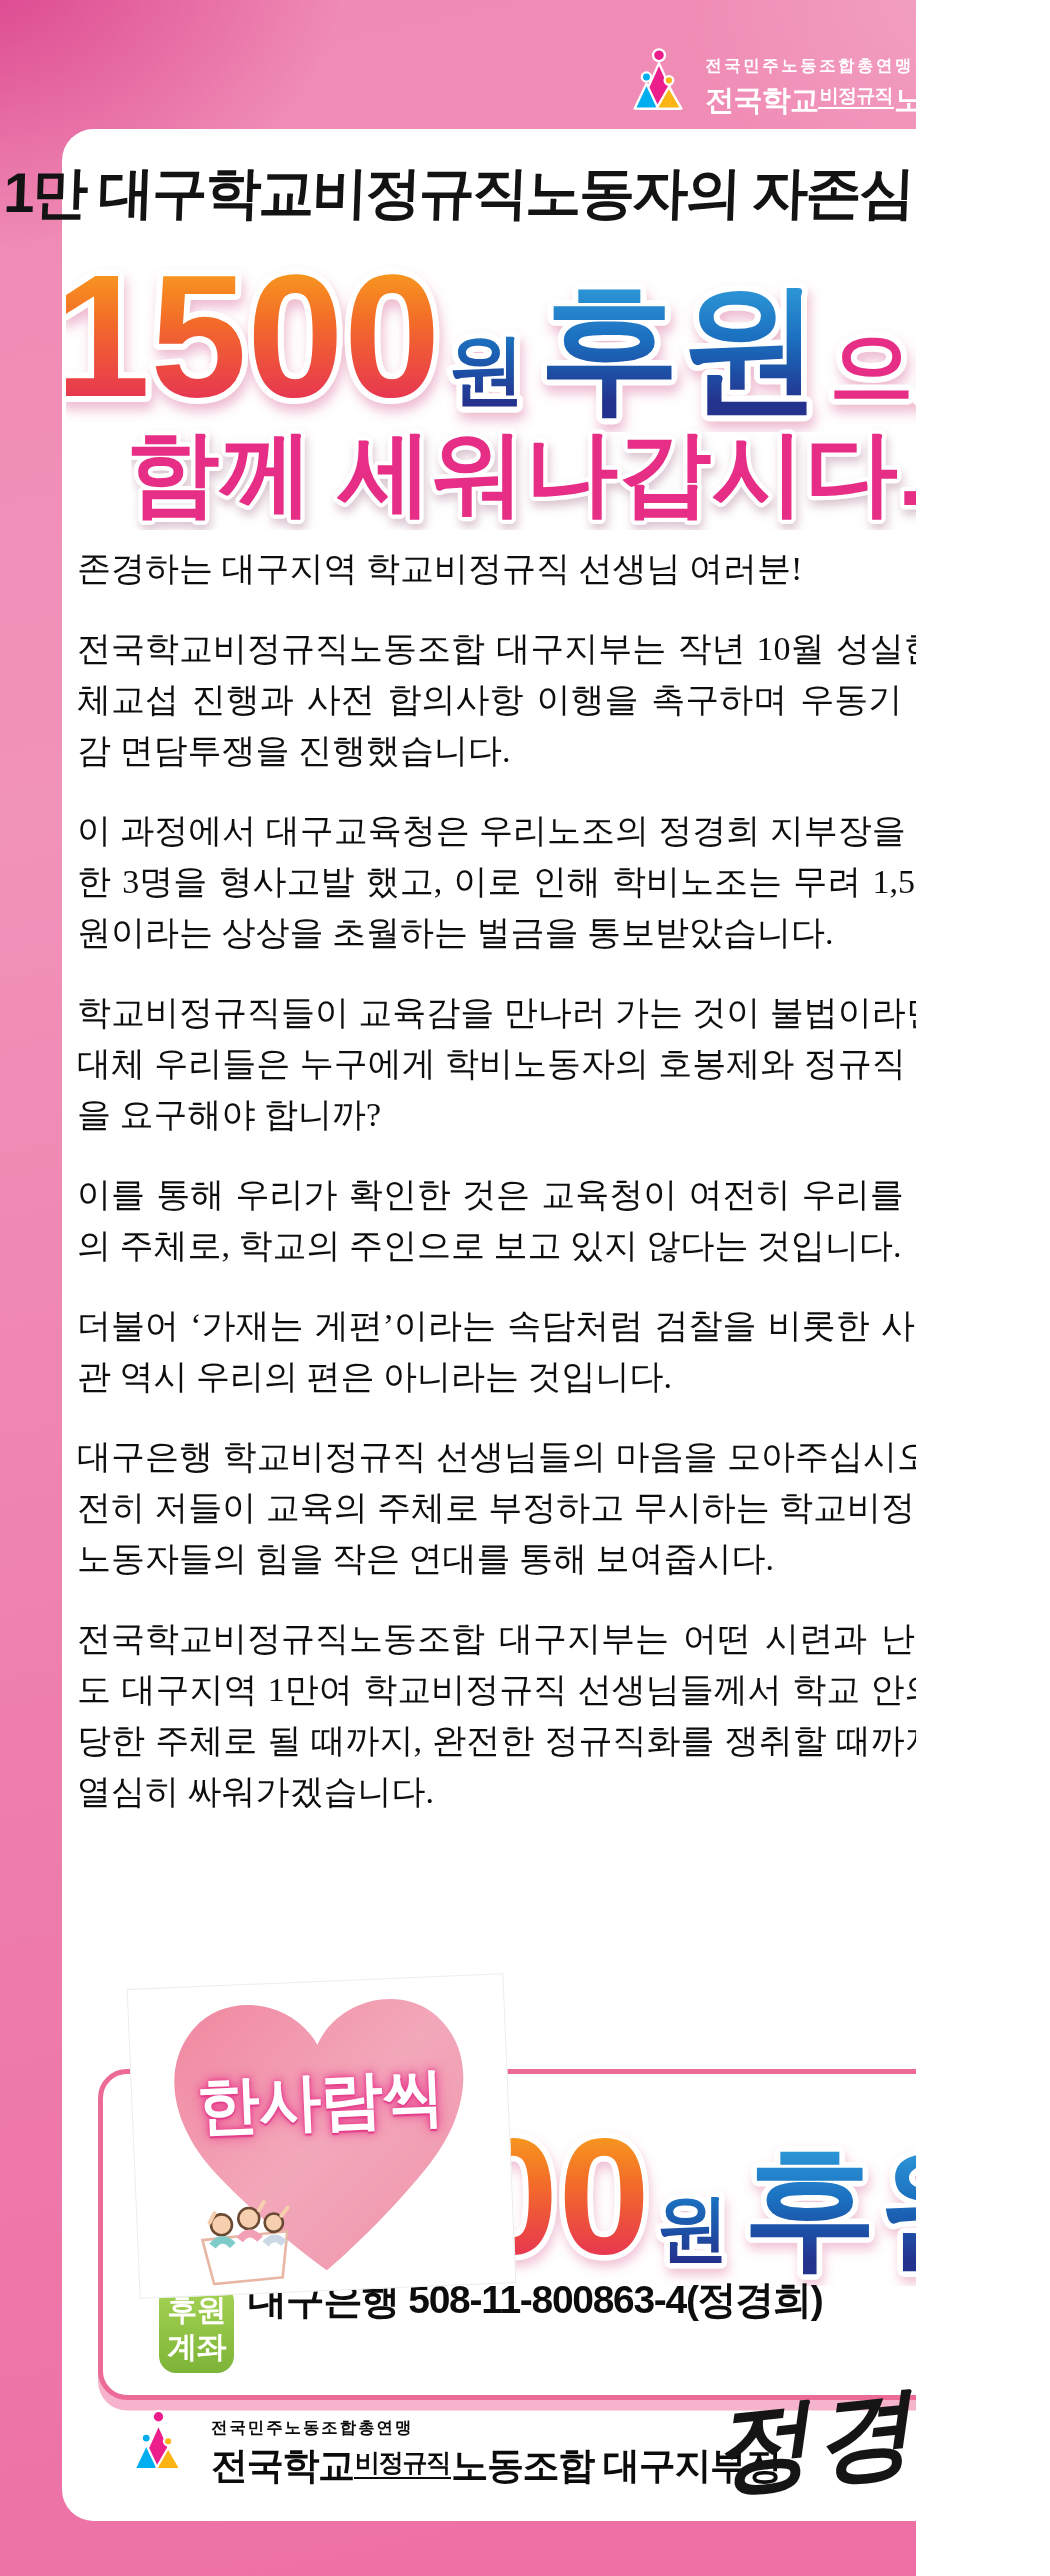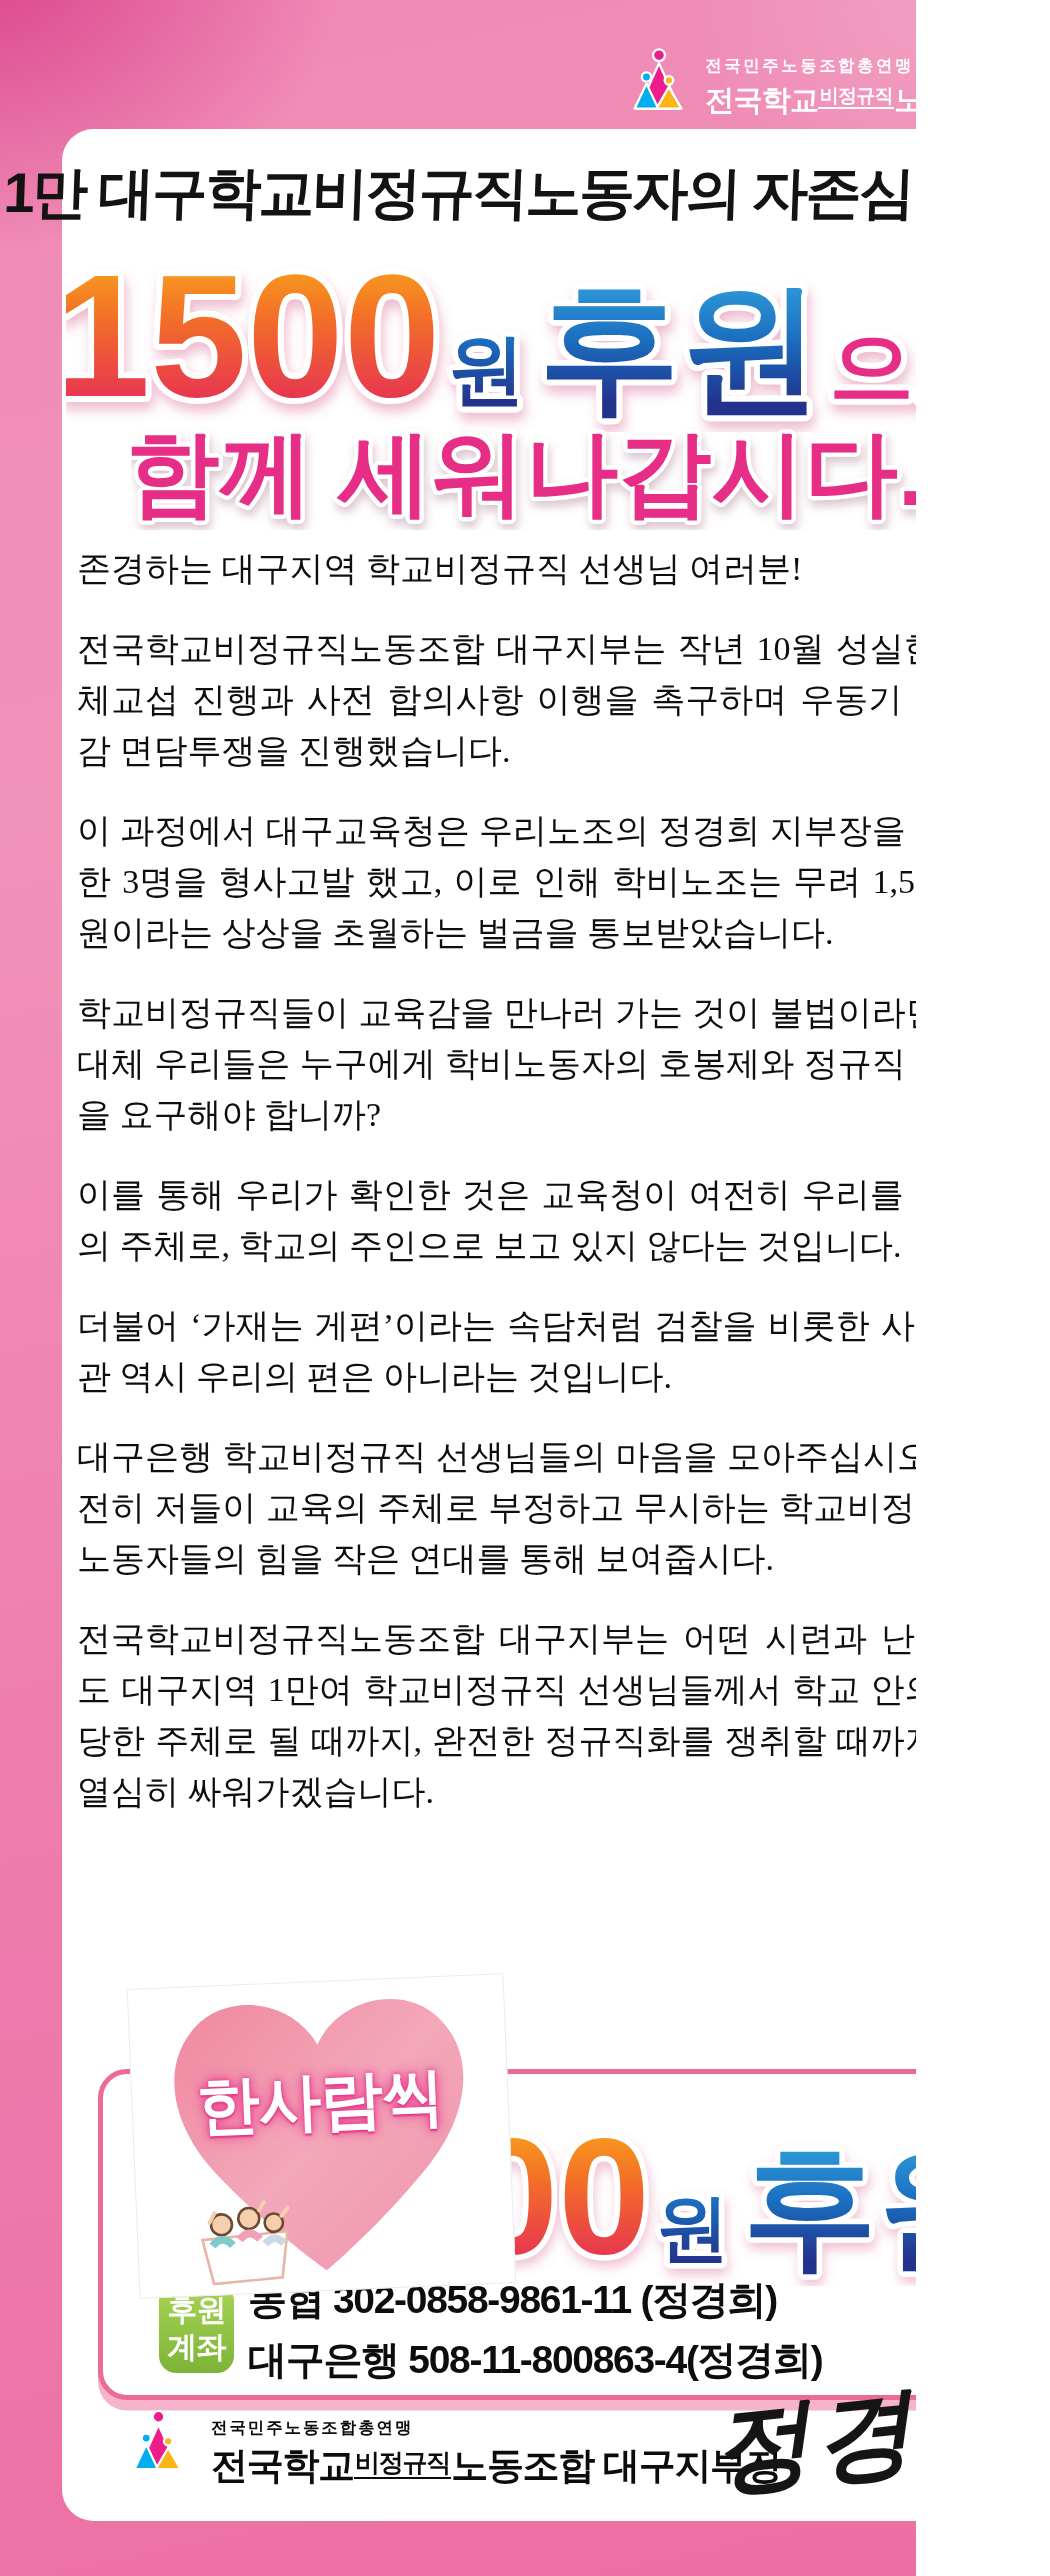--- a/index.html
+++ b/index.html
@@ -199,21 +199,20 @@
       <tspan font-size="205" fill="url(#gradBlue2)" dx="18">후원</tspan>
     </text>
   </svg>
 
   <div class="badge">
     <span>후원</span>
     <span>계좌</span>
   </div>
 
   <div class="accounts">
-    <div>농협 302-0858-9861-11 (정경희)</div>
     <div>대구은행 508-11-800863-4(정경희)</div>
   </div>
 
   <svg class="footer-logo" viewBox="0 0 110 100">
     <g stroke="#ffffff" stroke-width="3.5" stroke-linejoin="round">
       <circle cx="55" cy="14" r="9" fill="#EC1E8C"></circle>
       <path d="M55 26 L86 95 L24 95 Z" fill="#EC1E8C"></path>
       <circle cx="36" cy="47" r="7" fill="#00AEEF"></circle>
       <path d="M36 57 L54 95 L18 95 Z" fill="#00AEEF"></path>
       <circle cx="70" cy="52" r="6.5" fill="#FDB515"></circle>

